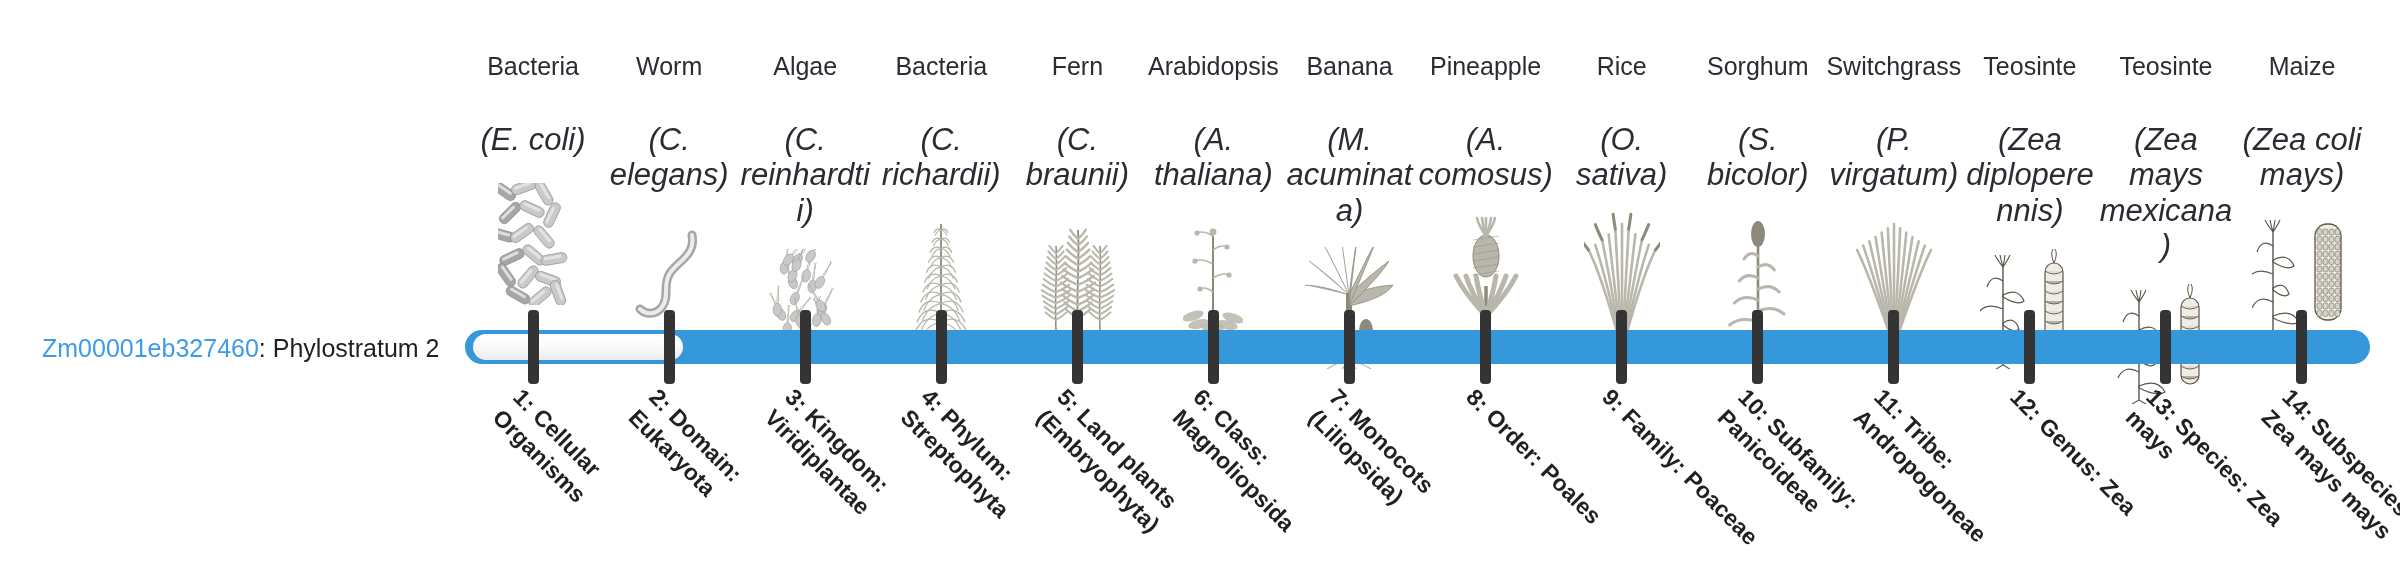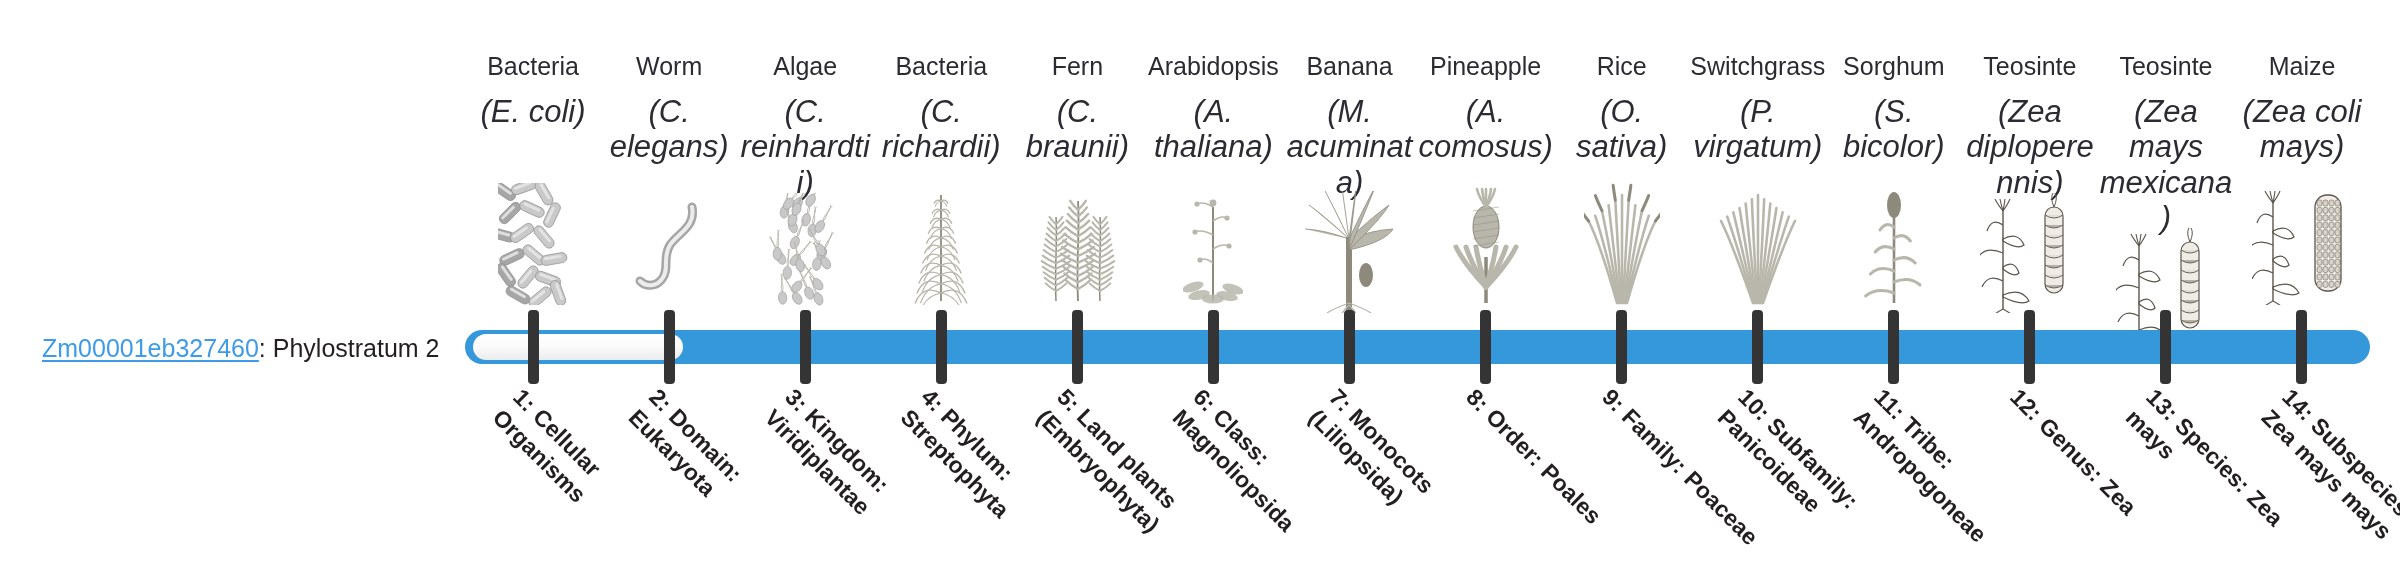--- a/index.html
+++ b/index.html
@@ -22,40 +22,40 @@
     position: absolute;
     left: 42px;
     top: 336px;
     font-size: 25px;
     color: #231f20;
     white-space: nowrap;
     line-height: 1;
   }
   #gene-label .gene-link {
     color: #3d9be9;
-    text-decoration: underline;
     text-underline-offset: 3px;
     cursor: pointer;
   }
 
   
   #species-row {
     position: absolute;
     left: 465px;
     top: 52px;
     width: 1905px;
     height: 255px;
     display: flex;
   }
   .species-col {
     flex: 1 1 0;
     min-width: 0;
     display: flex;
     flex-direction: column;
     align-items: center;
+    gap: 28px;
   }
   .common-name {
     font-size: 25px;
     color: #2b2b33;
     line-height: 1.12;
     text-align: center;
     white-space: nowrap;
   }
   .sci-name {
     margin-top: 14px;
@@ -612,54 +612,54 @@
             <path d="M40 120 Q 46.8 60 51.376 22.4" stroke="#b9b7ab" stroke-width="2.6" fill="none" stroke-linecap="round"></path>
             <path d="M41 120 Q 51.2 60 58.064 27.6" stroke="#b9b7ab" stroke-width="2.6" fill="none" stroke-linecap="round"></path>
             <path d="M58.064 27.6 q 4.200000000000001 -9 6.600000000000001 -15" stroke="#8d8a7c" stroke-width="3" fill="none" stroke-linecap="round"></path>
             <path d="M42 120 Q 55.6 60 64.752 32.8" stroke="#b9b7ab" stroke-width="2.6" fill="none" stroke-linecap="round"></path>
             <path d="M43 120 Q 60 60 71.44 38" stroke="#b9b7ab" stroke-width="2.6" fill="none" stroke-linecap="round"></path>
             <path d="M71.44 38 q 7 -9 11 -15" stroke="#8d8a7c" stroke-width="3" fill="none" stroke-linecap="round"></path>
           </svg>
         </div>
       </div>
       <div class="species-col">
+        <div class="common-name">Sorghum</div>
+        <div class="sci-name">(S. bicolor)</div>
+        <div class="organism-art">
+          <svg width="68" height="122" viewBox="0 0 68 122">
+            <path d="M34 120 L34 30" stroke="#8d8a7c" stroke-width="2.6" fill="none"></path>
+            <path d="M34 44 q -8.4 -6 -14 3" stroke="#b9b7ab" stroke-width="3" fill="none" stroke-linecap="round"></path>
+            <path d="M34 55 q 9.839999999999998 -6 16.4 3" stroke="#b9b7ab" stroke-width="3" fill="none" stroke-linecap="round"></path>
+            <path d="M34 66 q -11.28 -6 -18.8 3" stroke="#b9b7ab" stroke-width="3" fill="none" stroke-linecap="round"></path>
+            <path d="M34 77 q 12.719999999999999 -6 21.2 3" stroke="#b9b7ab" stroke-width="3" fill="none" stroke-linecap="round"></path>
+            <path d="M34 88 q -14.16 -6 -23.6 3" stroke="#b9b7ab" stroke-width="3" fill="none" stroke-linecap="round"></path>
+            <path d="M34 99 q 15.6 -6 26 3" stroke="#b9b7ab" stroke-width="3" fill="none" stroke-linecap="round"></path>
+            <path d="M34 110 q -17.04 -6 -28.4 3" stroke="#b9b7ab" stroke-width="3" fill="none" stroke-linecap="round"></path>
+            <ellipse cx="34" cy="22" rx="7" ry="13" fill="#8d8a7c"></ellipse>
+          </svg>
+        </div>
+      </div>
+      <div class="species-col">
         <div class="common-name">Switchgrass</div>
         <div class="sci-name">(P. virgatum)</div>
         <div class="organism-art">
           <svg width="84" height="122" viewBox="0 0 84 122">
             <path d="M37 120 Q 16 60 5.039999999999999 38" stroke="#b9b7ab" stroke-width="2.6" fill="none" stroke-linecap="round"></path>
             <path d="M37.833333333333336 120 Q 20.333333333333332 60 11.2 33.66666666666667" stroke="#b9b7ab" stroke-width="2.6" fill="none" stroke-linecap="round"></path>
             <path d="M38.666666666666664 120 Q 24.666666666666664 60 17.359999999999996 29.333333333333336" stroke="#b9b7ab" stroke-width="2.6" fill="none" stroke-linecap="round"></path>
             <path d="M39.5 120 Q 29 60 23.52 25" stroke="#b9b7ab" stroke-width="2.6" fill="none" stroke-linecap="round"></path>
             <path d="M40.333333333333336 120 Q 33.33333333333333 60 29.68 20.666666666666668" stroke="#b9b7ab" stroke-width="2.6" fill="none" stroke-linecap="round"></path>
             <path d="M41.166666666666664 120 Q 37.66666666666667 60 35.84 16.333333333333332" stroke="#b9b7ab" stroke-width="2.6" fill="none" stroke-linecap="round"></path>
             <path d="M42 120 Q 42 60 42 12" stroke="#b9b7ab" stroke-width="2.6" fill="none" stroke-linecap="round"></path>
             <path d="M42.833333333333336 120 Q 46.333333333333336 60 48.160000000000004 16.333333333333336" stroke="#b9b7ab" stroke-width="2.6" fill="none" stroke-linecap="round"></path>
             <path d="M43.666666666666664 120 Q 50.666666666666664 60 54.31999999999999 20.666666666666664" stroke="#b9b7ab" stroke-width="2.6" fill="none" stroke-linecap="round"></path>
             <path d="M44.5 120 Q 55 60 60.480000000000004 25" stroke="#b9b7ab" stroke-width="2.6" fill="none" stroke-linecap="round"></path>
             <path d="M45.333333333333336 120 Q 59.333333333333336 60 66.64 29.333333333333336" stroke="#b9b7ab" stroke-width="2.6" fill="none" stroke-linecap="round"></path>
             <path d="M46.166666666666664 120 Q 63.666666666666664 60 72.8 33.666666666666664" stroke="#b9b7ab" stroke-width="2.6" fill="none" stroke-linecap="round"></path>
             <path d="M47 120 Q 68 60 78.96000000000001 38" stroke="#b9b7ab" stroke-width="2.6" fill="none" stroke-linecap="round"></path>
-          </svg>
-        </div>
-      </div>
-      <div class="species-col">
-        <div class="common-name">Sorghum</div>
-        <div class="sci-name">(S. bicolor)</div>
-        <div class="organism-art">
-          <svg width="68" height="122" viewBox="0 0 68 122">
-            <path d="M34 120 L34 30" stroke="#8d8a7c" stroke-width="2.6" fill="none"></path>
-            <path d="M34 44 q -8.4 -6 -14 3" stroke="#b9b7ab" stroke-width="3" fill="none" stroke-linecap="round"></path>
-            <path d="M34 55 q 9.839999999999998 -6 16.4 3" stroke="#b9b7ab" stroke-width="3" fill="none" stroke-linecap="round"></path>
-            <path d="M34 66 q -11.28 -6 -18.8 3" stroke="#b9b7ab" stroke-width="3" fill="none" stroke-linecap="round"></path>
-            <path d="M34 77 q 12.719999999999999 -6 21.2 3" stroke="#b9b7ab" stroke-width="3" fill="none" stroke-linecap="round"></path>
-            <path d="M34 88 q -14.16 -6 -23.6 3" stroke="#b9b7ab" stroke-width="3" fill="none" stroke-linecap="round"></path>
-            <path d="M34 99 q 15.6 -6 26 3" stroke="#b9b7ab" stroke-width="3" fill="none" stroke-linecap="round"></path>
-            <path d="M34 110 q -17.04 -6 -28.4 3" stroke="#b9b7ab" stroke-width="3" fill="none" stroke-linecap="round"></path>
-            <ellipse cx="34" cy="22" rx="7" ry="13" fill="#8d8a7c"></ellipse>
           </svg>
         </div>
       </div>
       <div class="species-col">
         <div class="common-name">Teosinte</div>
         <div class="sci-name">(Zea diploperennis)</div>
         <div class="organism-art">
           <svg width="100" height="122" viewBox="0 0 100 122">
             <g transform="translate(-8,0)">
               <path d="M31 118 L31 18" stroke="#5c564c" stroke-width="1.4" fill="none"></path>

